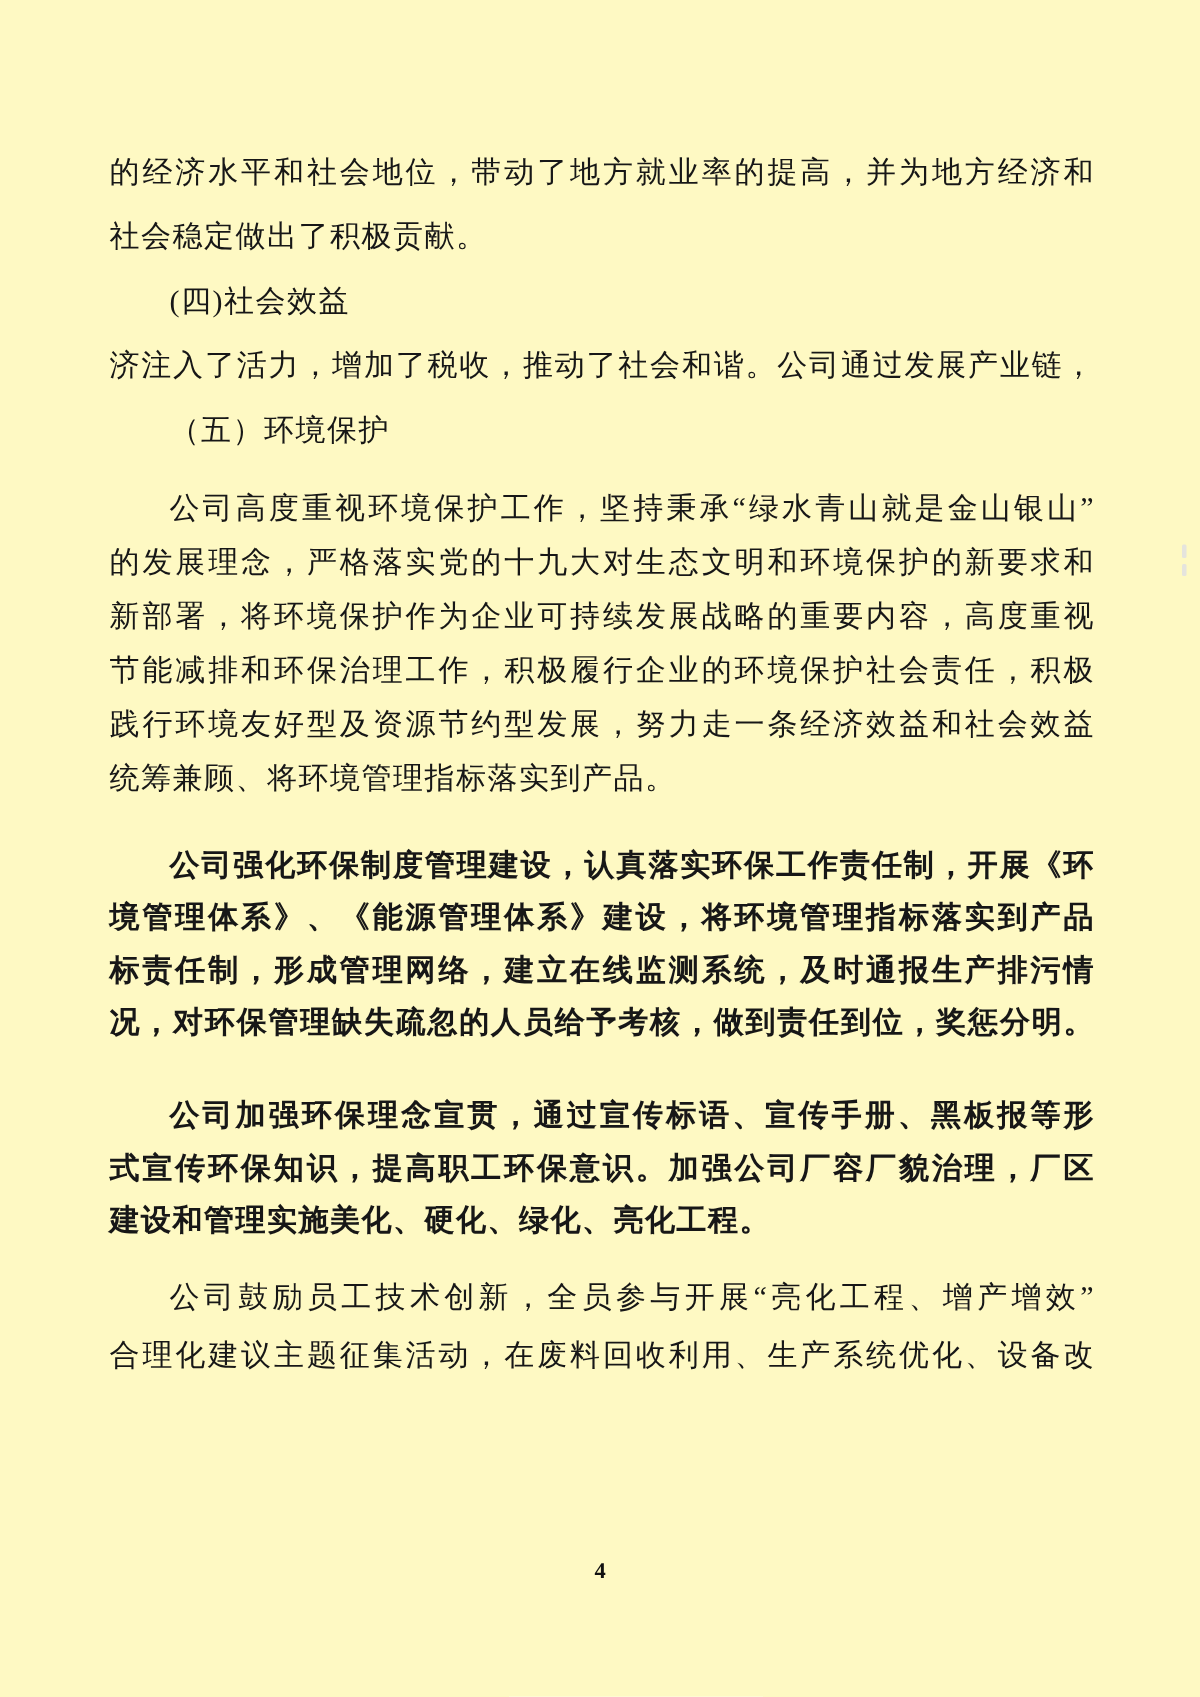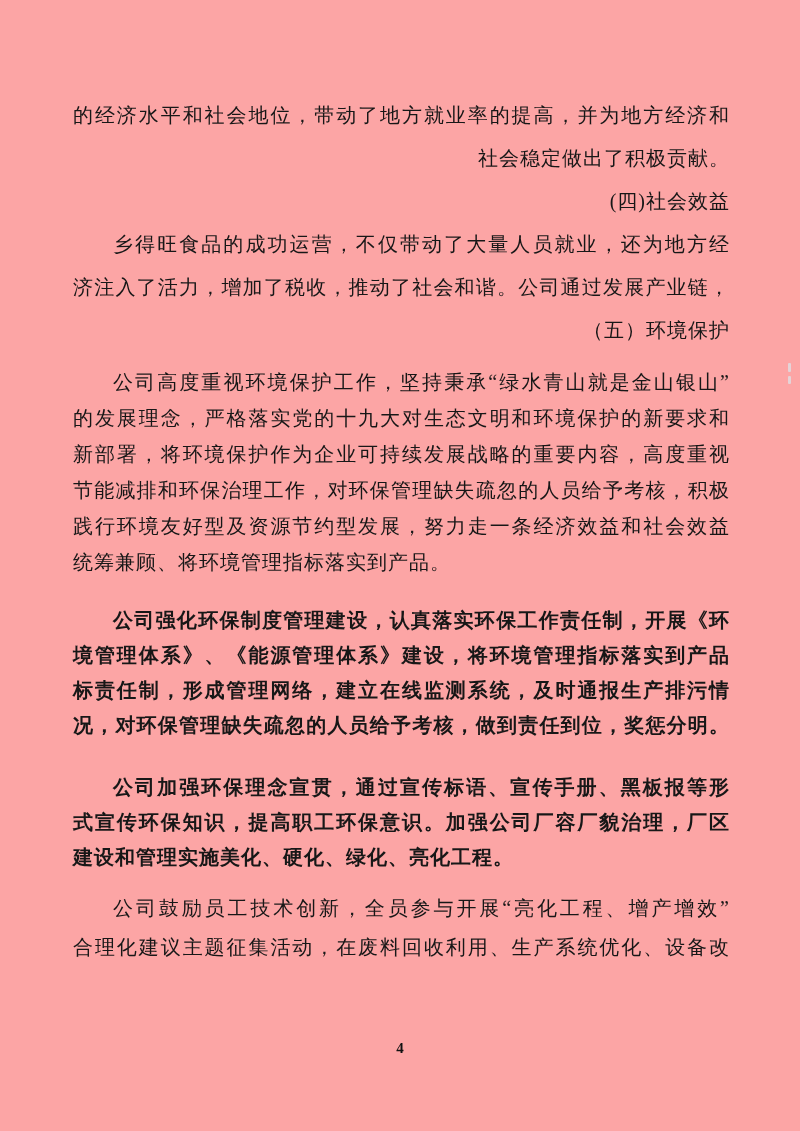--- a/index.html
+++ b/index.html
@@ -4,42 +4,42 @@
 <style>
   html, body { margin: 0; padding: 0; }
   body {
     background: #ffffff;
     font-family: "Liberation Serif", "DejaVu Serif", serif;
   }
   .page {
     position: relative;
     width: 800px;
     height: 1131px;
-    background: #fca5a5;
+    background: #fef9c3;
     overflow: hidden;
     color: #171717;
   }
   .content {
     position: absolute;
     left: 73px;
     top: 94px;
     width: 657px;
     font-size: 20px;
     letter-spacing: 1px;
   }
   .line {
     white-space: nowrap;
   }
   .fill {
     text-align: justify;
     text-align-last: justify;
     text-justify: inter-character;
   }
   .indent { text-indent: 2em; }
-  .lh43 .line { line-height: 43px; text-align: right; }
+  .lh43 .line { line-height: 43px; }
   .lh36 .line { line-height: 36px; }
   .lh35 .line { line-height: 35px; font-weight: bold; }
   .lh39 .line { line-height: 39px; }
   .mt12 { margin-top: 12px; }
   .mt23 { margin-top: 23px; }
   .mt9  { margin-top: 27px; }
   .mt14 { margin-top: 14px; }
   .page-number {
     position: absolute;
     left: 0;
@@ -70,33 +70,32 @@
     <section class="para lh43">
       <div class="line fill">的经济水平和社会地位，带动了地方就业率的提高，并为地方经济和</div>
       <div class="line">社会稳定做出了积极贡献。</div>
     </section>
 
     <section class="para lh43">
       <div class="line indent">(四)社会效益</div>
     </section>
 
     <section class="para lh43">
-      <div class="line fill indent">乡得旺食品的成功运营，不仅带动了大量人员就业，还为地方经</div>
       <div class="line fill">济注入了活力，增加了税收，推动了社会和谐。公司通过发展产业链，</div>
     </section>
 
     <section class="para lh43">
       <div class="line indent">（五）环境保护</div>
     </section>
 
     <section class="para lh36 mt12">
       <div class="line fill indent">公司高度重视环境保护工作，坚持秉承“绿水青山就是金山银山”</div>
       <div class="line fill">的发展理念，严格落实党的十九大对生态文明和环境保护的新要求和</div>
       <div class="line fill">新部署，将环境保护作为企业可持续发展战略的重要内容，高度重视</div>
-      <div class="line fill">节能减排和环保治理工作，对环保管理缺失疏忽的人员给予考核，积极</div>
+      <div class="line fill">节能减排和环保治理工作，积极履行企业的环境保护社会责任，积极</div>
       <div class="line fill">践行环境友好型及资源节约型发展，努力走一条经济效益和社会效益</div>
       <div class="line">统筹兼顾、将环境管理指标落实到产品。</div>
     </section>
 
     <section class="para lh35 mt23">
       <div class="line fill indent">公司强化环保制度管理建设，认真落实环保工作责任制，开展《环</div>
       <div class="line fill">境管理体系》、《能源管理体系》建设，将环境管理指标落实到产品</div>
       <div class="line fill">标责任制，形成管理网络，建立在线监测系统，及时通报生产排污情</div>
       <div class="line fill">况，对环保管理缺失疏忽的人员给予考核，做到责任到位，奖惩分明。</div>
     </section>

